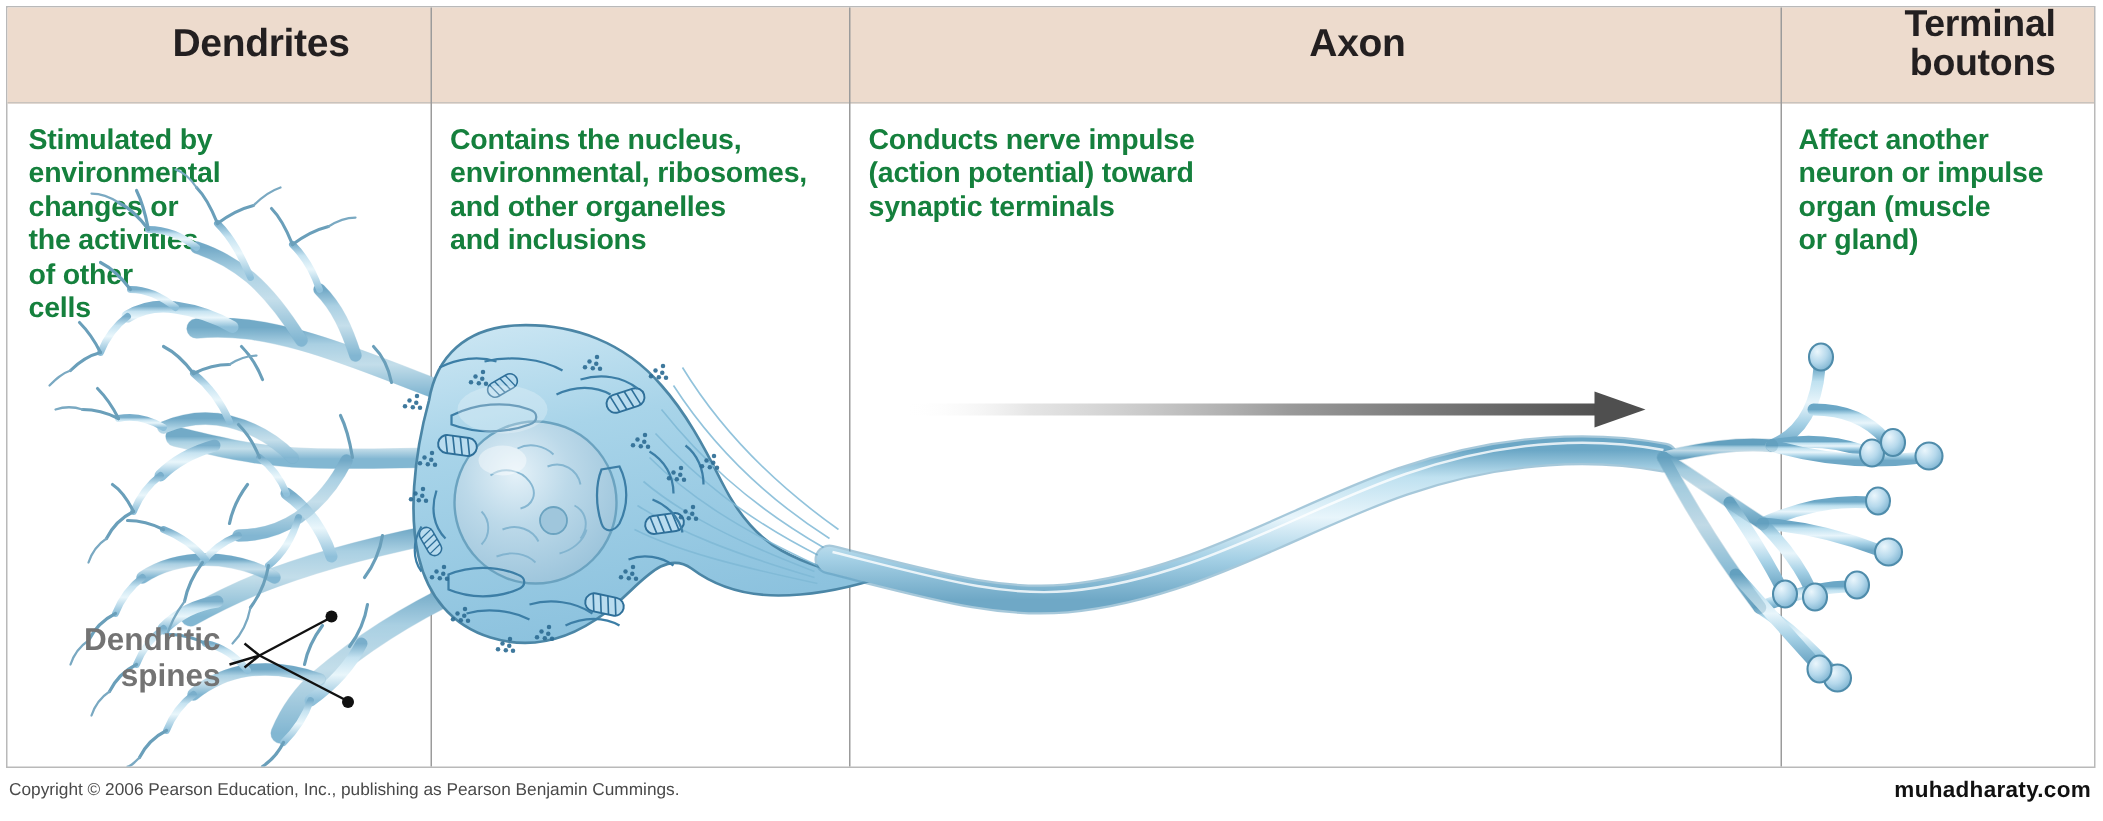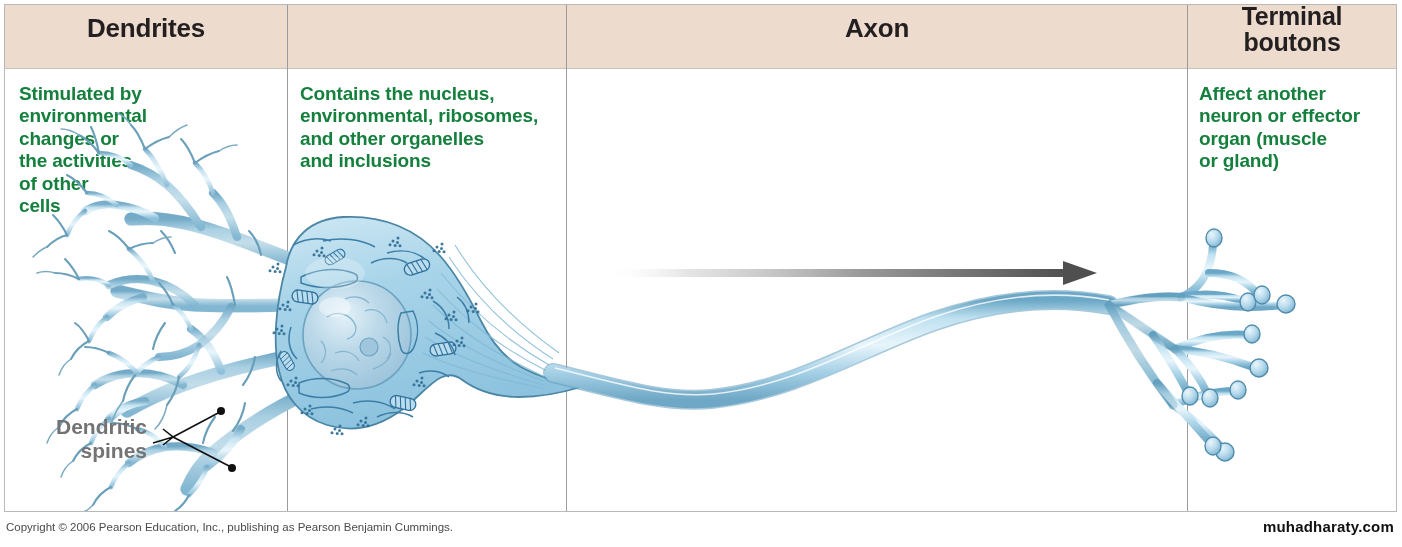--- a/index.html
+++ b/index.html
@@ -32,26 +32,27 @@
     border-bottom:1px solid #c9c3bd;
     box-sizing:border-box;
   }
   .col-title{
     position:absolute;
     top:0;
     height:48px;
     display:flex;
     align-items:center;
     justify-content:center;
-    text-align:center;
+    text-align:right;
     font-size:26px;
     font-weight:bold;
     color:#231f20;
     line-height:1.05;
     letter-spacing:-0.2px;
+    margin-left:28px;
   }
   
   .divider{
     position:absolute;
     top:0;
     width:1px;
     height:506px;
     background:#b4b4b4;
   }
   .divider.inner{
@@ -125,22 +126,25 @@
     <div class="col-desc" style="left:14px; top:78px; width:255px;">Stimulated by
 environmental
 changes or
 the activities
 of other
 cells</div>
     <div class="col-desc" style="left:295px; top:78px; width:262px;">Contains the nucleus,
 environmental, ribosomes,
 and other organelles
 and inclusions</div>
+    <div class="col-desc" style="left:574px; top:78px; width:500px;">Conducts nerve impulse
+(action potential) toward
+synaptic terminals</div>
     <div class="col-desc" style="left:1194px; top:78px; width:200px;">Affect another
-neuron or effector
+neuron or impulse
 organ (muscle
 or gland)</div>
 
     <svg id="art" viewBox="0 0 1393 506">
       <defs>
 
         <linearGradient id="somaGrad" x1="0" y1="0" x2="0.3" y2="1">
           <stop offset="0%" stop-color="#cfe8f4"></stop>
           <stop offset="38%" stop-color="#a8d4e9"></stop>
           <stop offset="100%" stop-color="#8cc2de"></stop>

